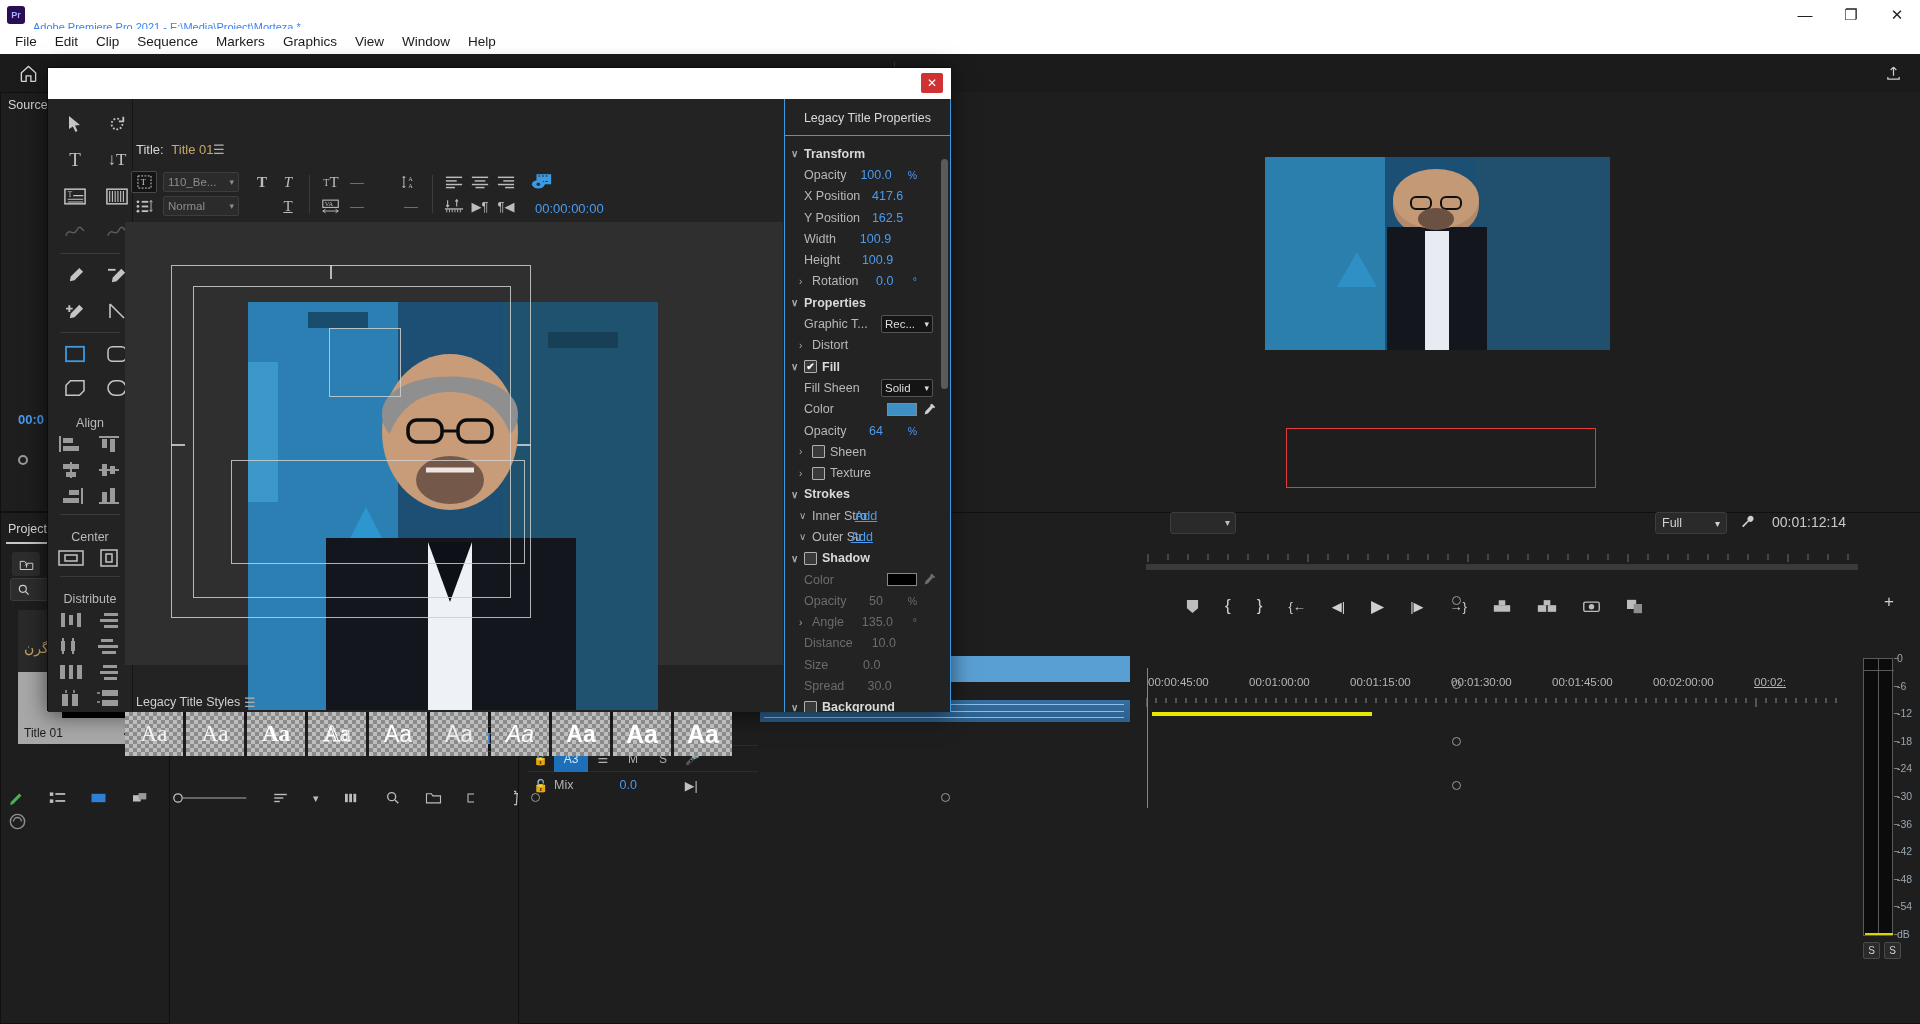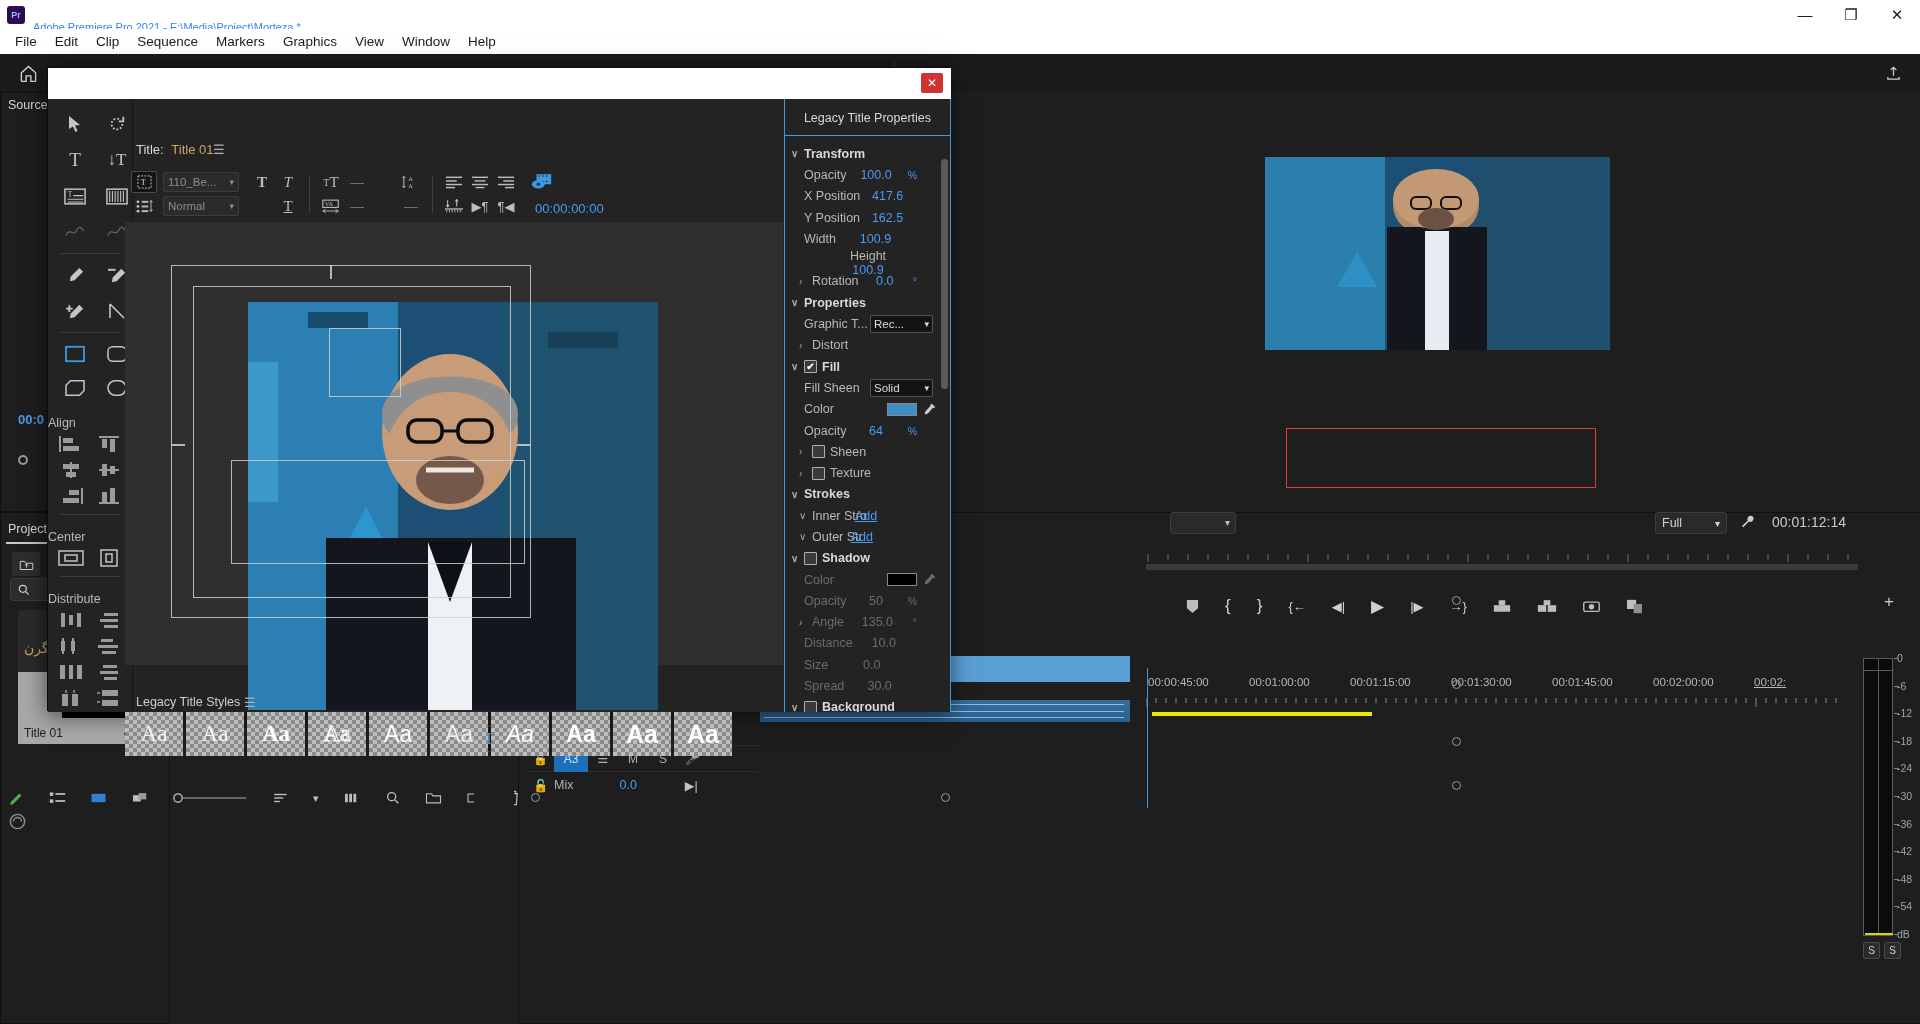--- a/index.html
+++ b/index.html
@@ -148,21 +148,21 @@
   .tgrid { display:grid; grid-template-columns:28px 28px; gap:10px 14px;
      padding:12px 13px 0 13px; }
   .tbtn { width:28px; height:26px; display:flex; align-items:center; justify-content:center;
      color:#c4c4c4; font-size:17px; }
   .tbtn.dim { color:#5c5c5c; }
   .tsep { height:1px; background:#3a3a3a; margin:8px 12px; }
 
   
   #lt-align { position:absolute; left:0; top:310px; width:85px; height:303px;
      background:#232323; border-right:1px solid #151515; }
-  .algtitle { color:#b9b9b9; font-size:12.5px; text-align:left; padding:7px 0 4px 0; }
+  .algtitle { color:#b9b9b9; font-size:12.5px; text-align:center; padding:7px 0 4px 0; }
   .alggrid { display:grid; grid-template-columns:32px 32px; gap:6px 6px;
      justify-content:center; }
   .aicon { width:32px; height:20px; display:flex; align-items:center; justify-content:center; }
   #lt-name { position:absolute; left:88px; top:43px; font-size:13px; color:#d7d7d7; }
   #lt-menu { position:absolute; left:165px; top:43px; color:#b0b0b0; font-size:13px; }
   #lt-toolbar { position:absolute; left:83px; top:70px; width:700px; height:50px;
      display:flex; align-items:center; gap:0px; }
   .tb-cell { display:flex; flex-direction:column; justify-content:center;
      height:48px; }
   .tb-row { height:24px; display:flex; align-items:center; }
@@ -208,21 +208,21 @@
   #lt-props-list { position:absolute; left:0; top:44px; width:160px; height:569px; overflow:hidden; }
   .prow { height:21.3px; display:flex; align-items:center; font-size:12.5px; color:#b8b8b8; padding-left:6px; }
   .prow.group { font-weight:bold; color:#d9d9d9; }
   .prow.disabled { color:#6c6c6c; }
   .tw { width:13px; color:#a8a8a8; font-size:10px; }
   .plabel { flex:0 0 auto; }
   .pval { color:#4b9bf0; margin-left:auto; margin-right:auto; }
   .pval.dim { color:#6c6c6c; }
   .punit { color:#4b9bf0; font-size:10.5px; margin-left:2px; margin-right:28px; }
   .punit.dim { color:#6c6c6c; }
-  .pdd { width:63px; height:18px; background:#141414; border:1px solid #555;
+  .pdd { width:52px; height:18px; background:#141414; border:1px solid #555;
      border-radius:2px; color:#ddd; font-size:11.5px; display:flex; align-items:center;
      justify-content:space-between; padding:0 3px; margin-left:auto; margin-right:12px; }
   .pchk { width:13px; height:13px; border:1.5px solid #b0b0b0; background:#3a3a3a;
      border-radius:1px; display:flex; align-items:center; justify-content:center;
      font-size:10px; color:#fff; margin-right:5px; }
   .pswatch { width:30px; height:13px; border:1px solid #888; margin-left:auto; margin-right:6px; }
   .eyedrop { width:16px; margin-right:6px; color:#cfcfcf; font-size:12px; }
   .addlink { color:#4b9bf0; text-decoration:underline; margin-left:-12px; }
   #props-scroll { position:absolute; right:2px; top:60px; width:7px; height:230px;
      background:#5a5a5a; border-radius:4px; }
@@ -1098,21 +1098,21 @@
             <span class="plabel">Y Position</span>
             <span class="pval">162.5</span>
             <span class="punit"></span>
           </div>
           <div class="prow" style="padding-left: 6px;">
             <span class="tw"></span>
             <span class="plabel">Width</span>
             <span class="pval">100.9</span>
             <span class="punit"></span>
           </div>
-          <div class="prow" style="padding-left: 6px; flex-direction: column;">
+          <div class="prow" style="padding-left: 6px;">
             <span class="tw"></span>
             <span class="plabel">Height</span>
             <span class="pval">100.9</span>
             <span class="punit"></span>
           </div>
           <div class="prow" style="padding-left: 14px;">
             <span class="tw">›</span>
             <span class="plabel">Rotation</span>
             <span class="pval">0.0</span>
             <span class="punit">°</span>

